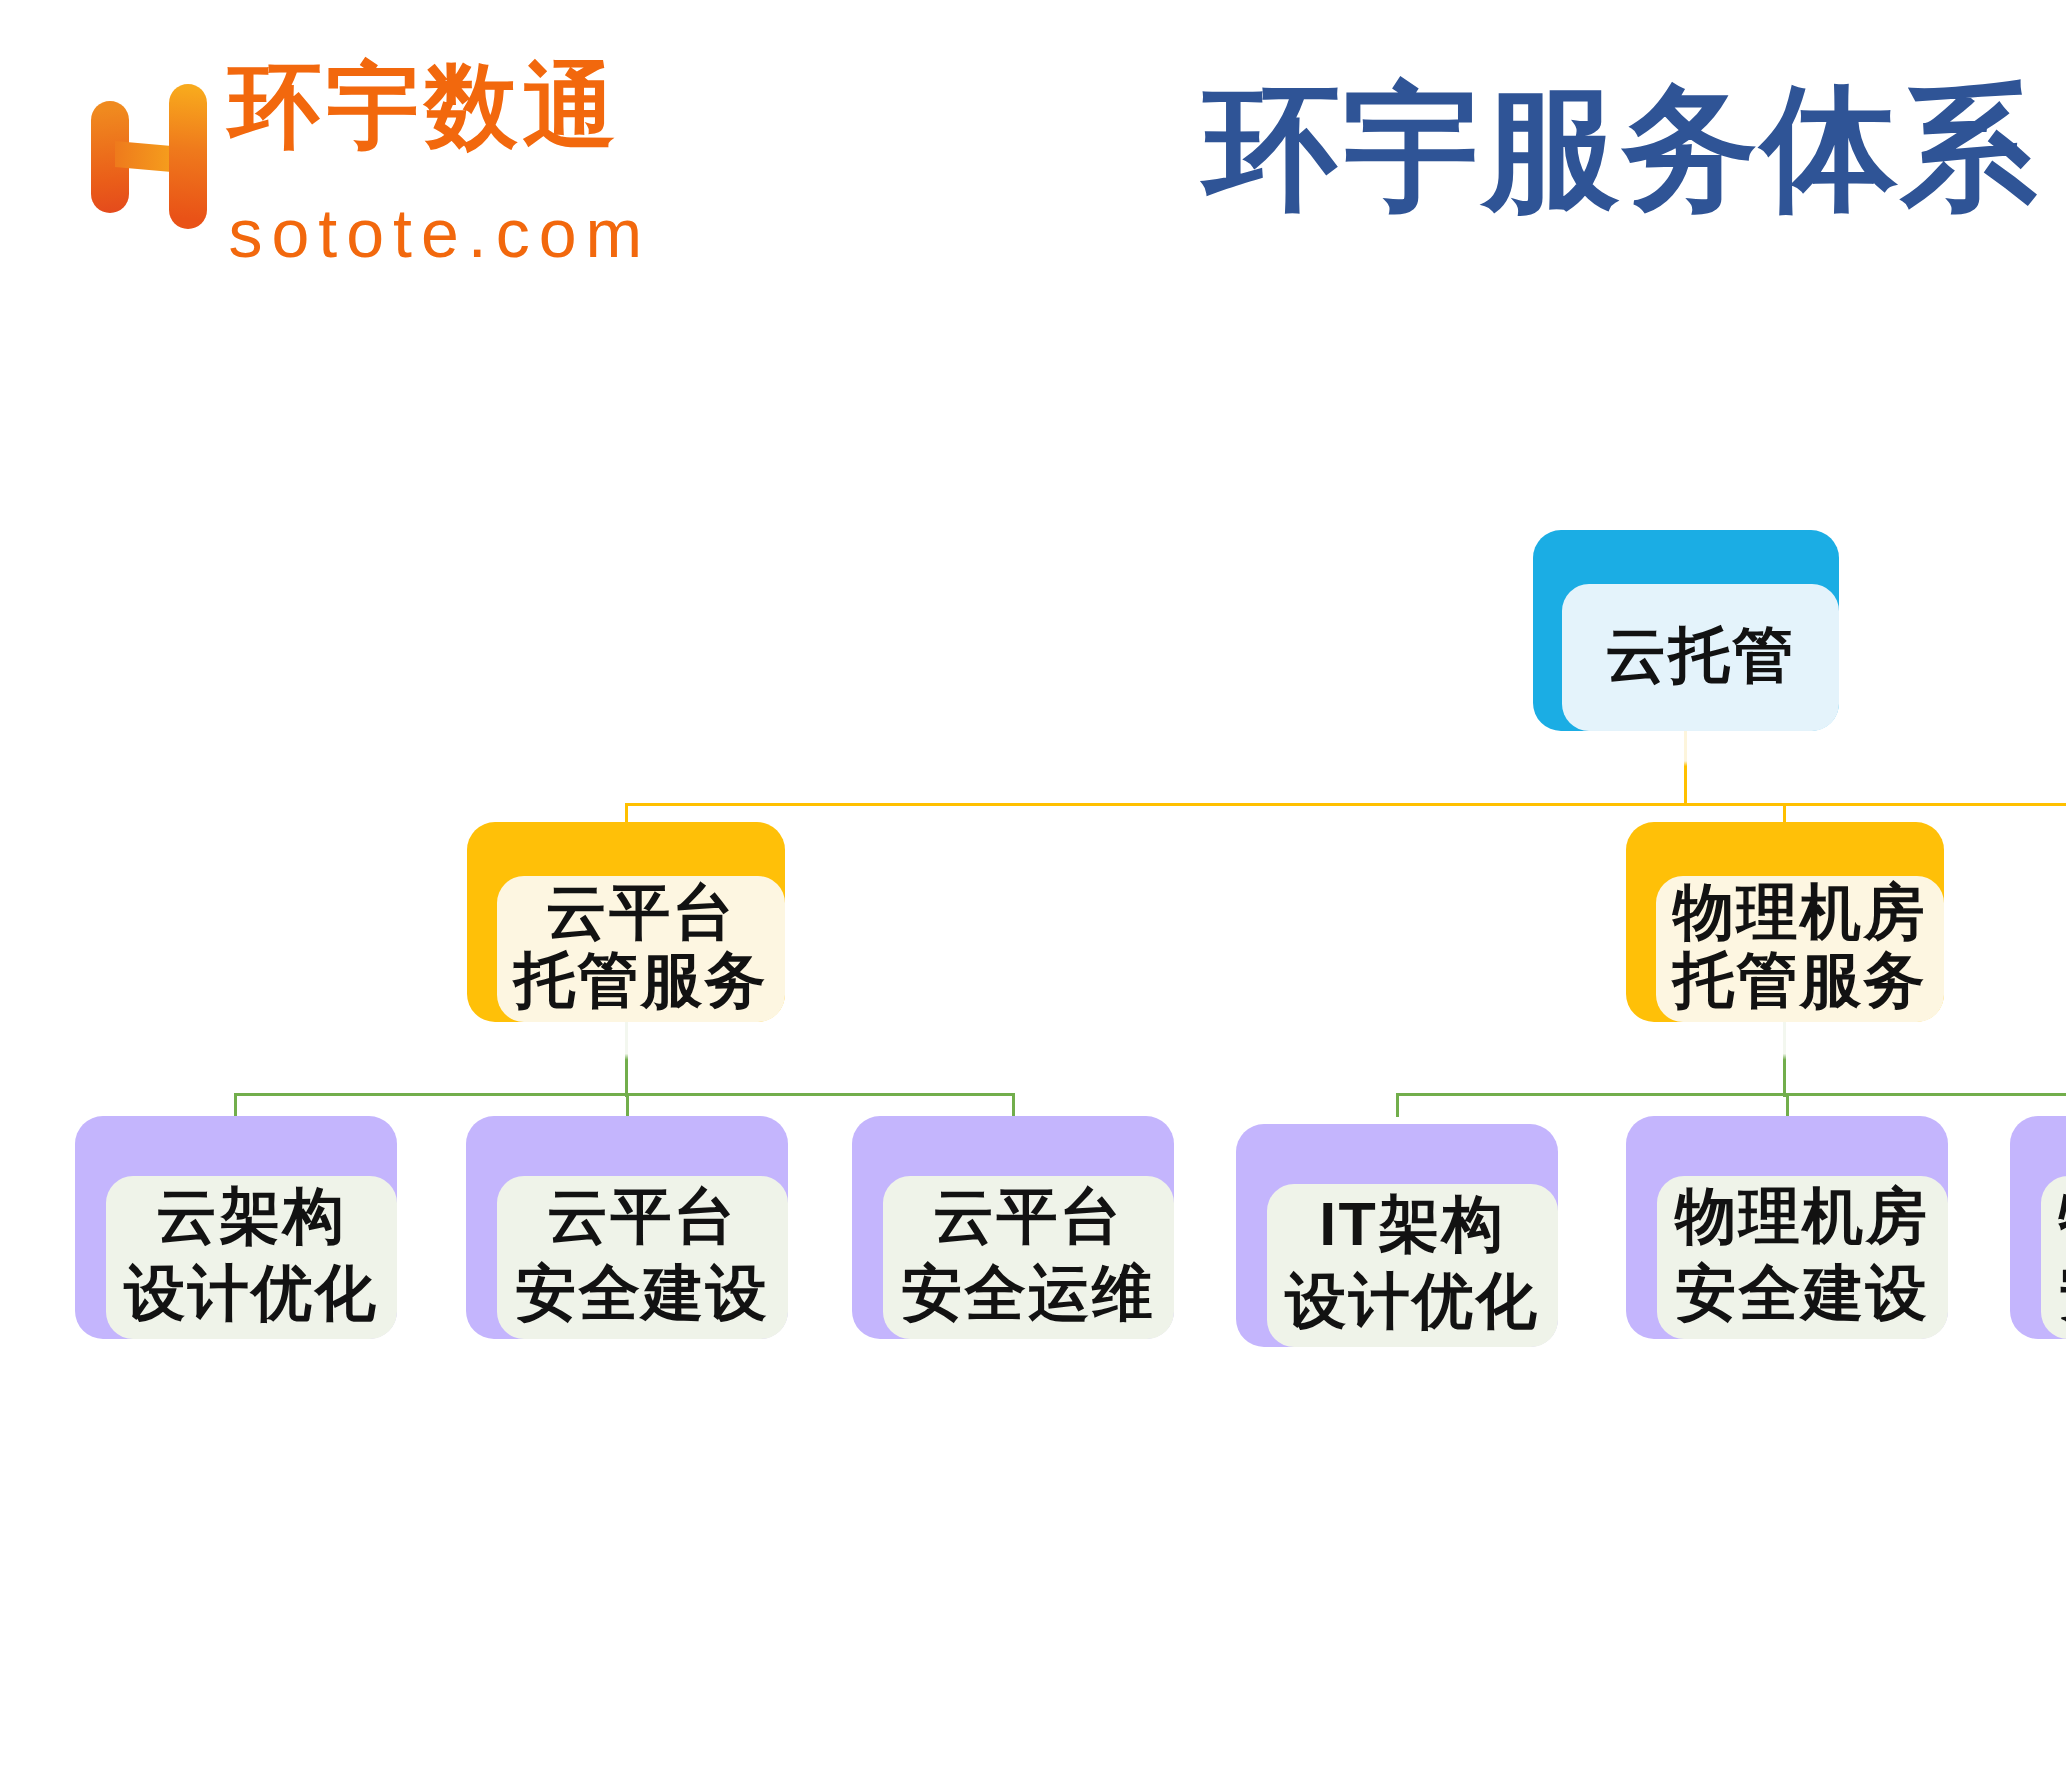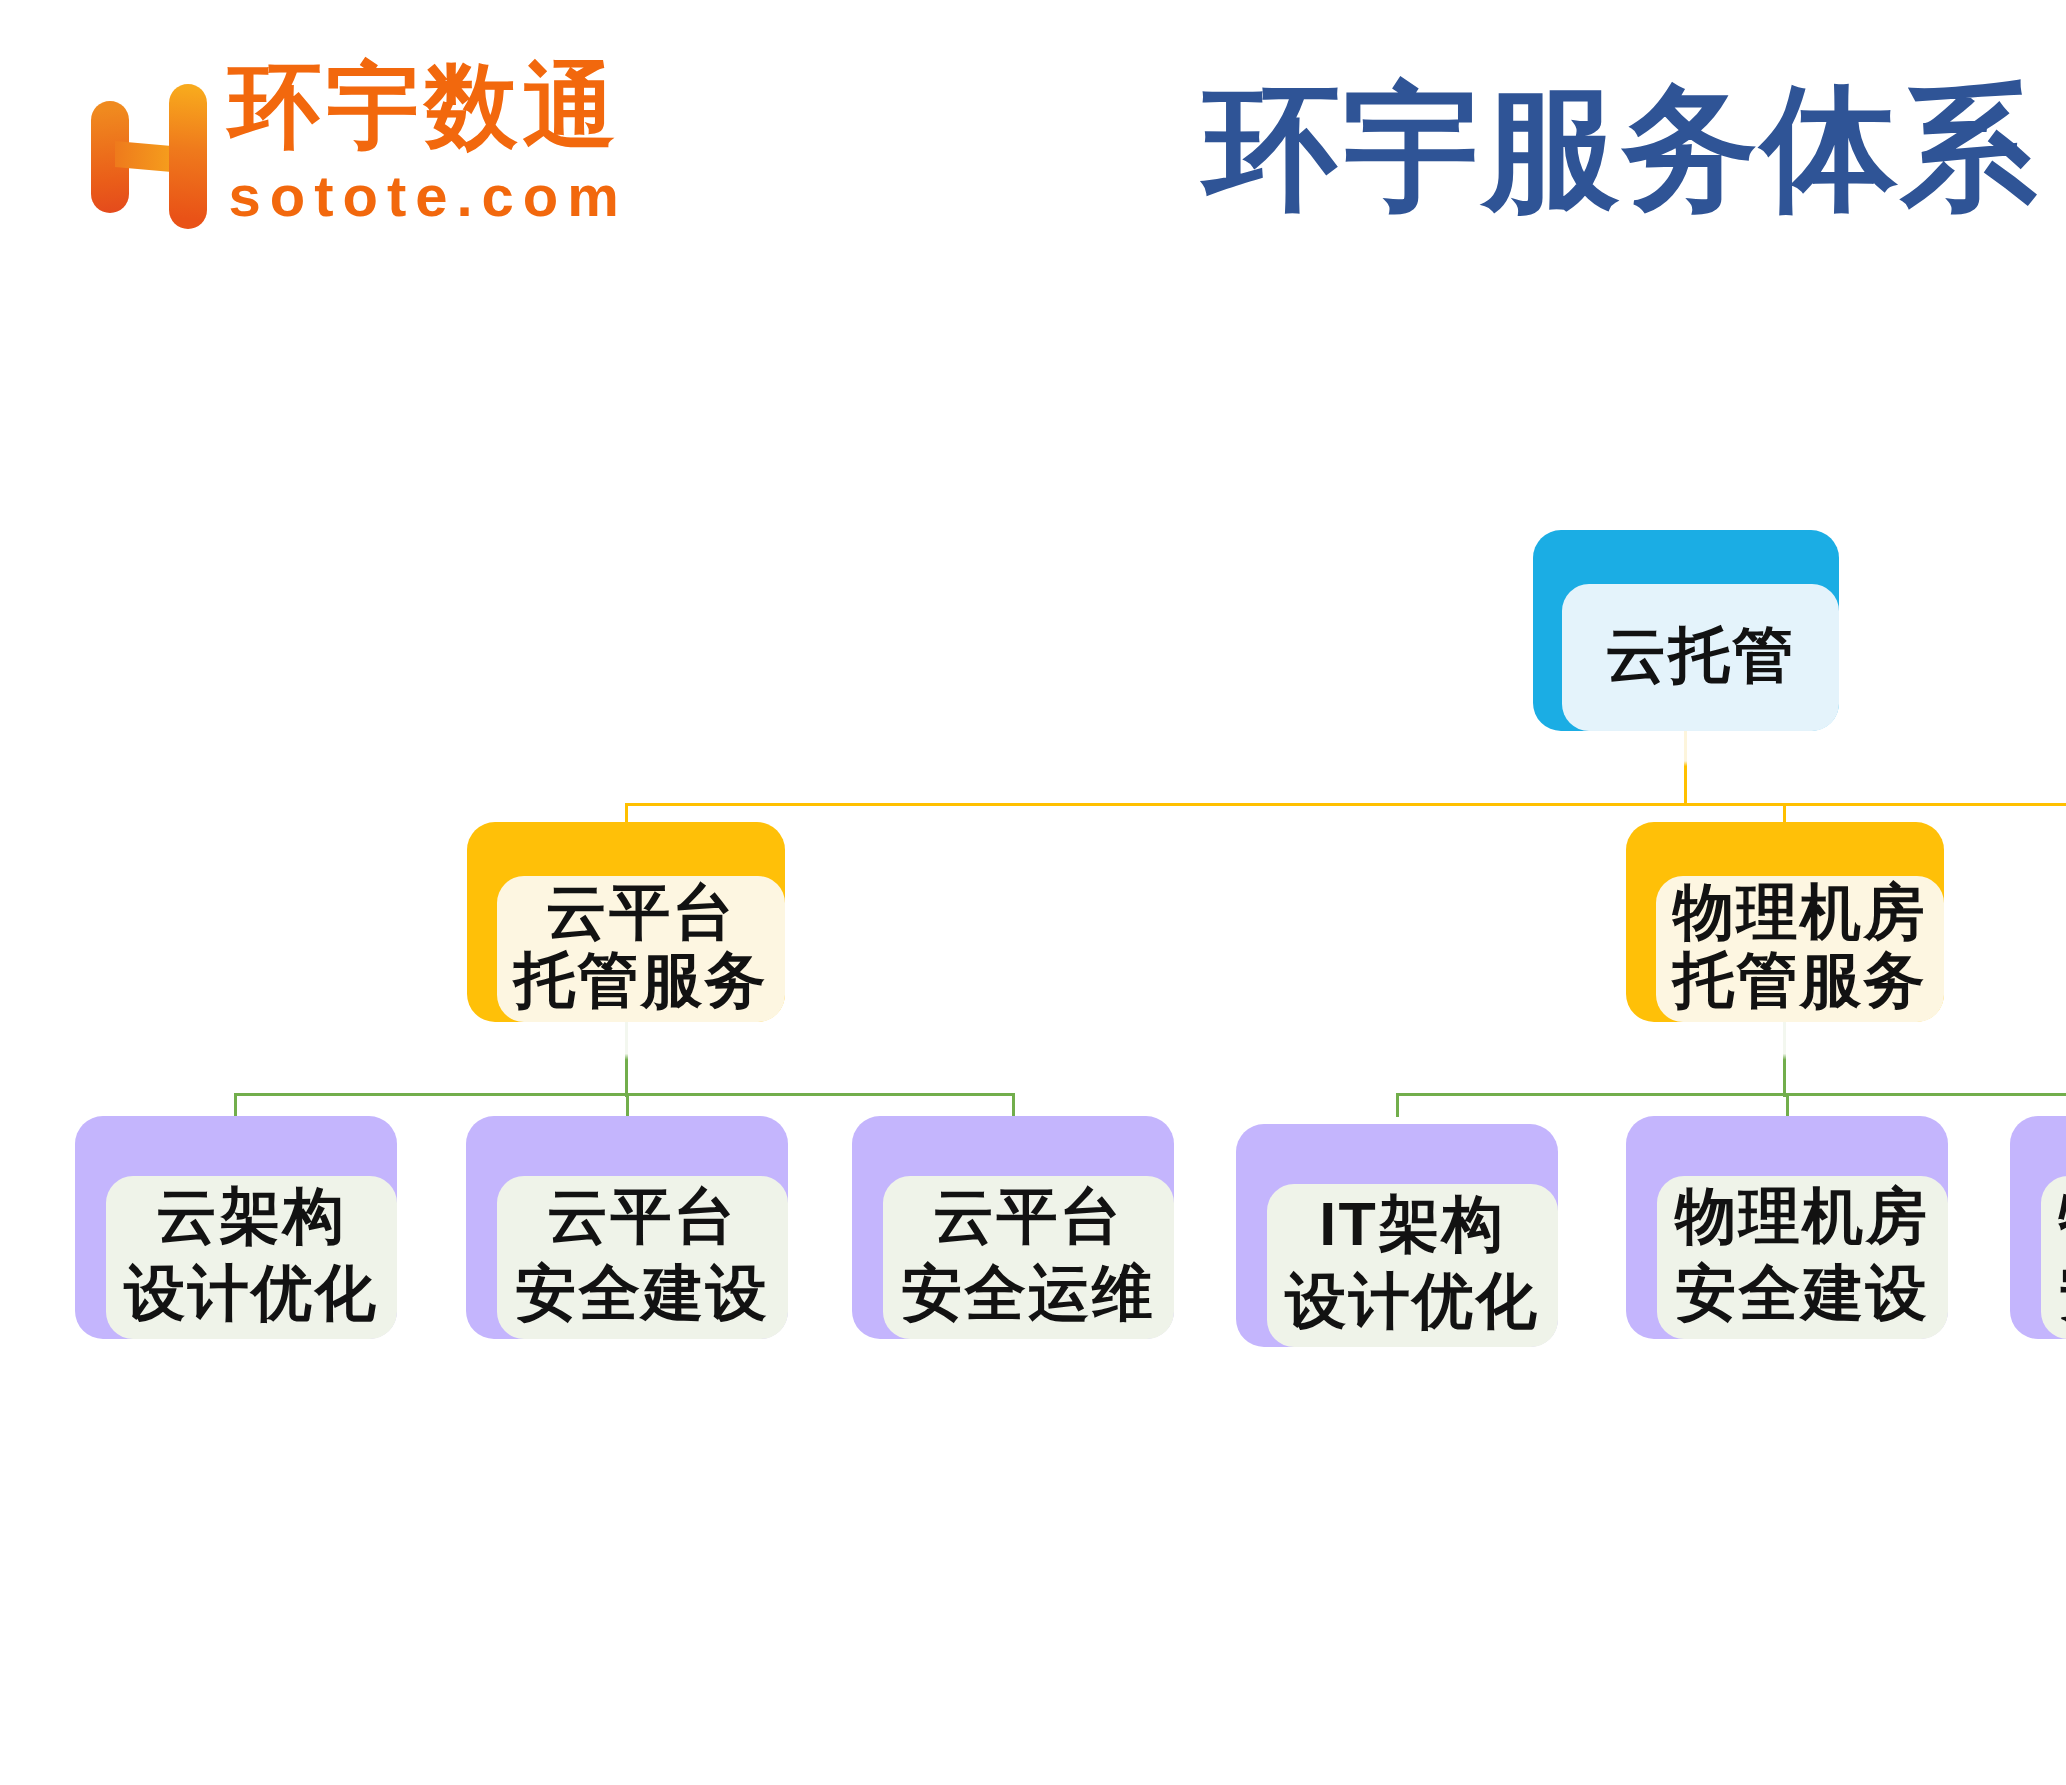--- a/index.html
+++ b/index.html
@@ -9,23 +9,23 @@
 
   
   .logo{position:absolute;left:91px;top:58px;display:flex;align-items:flex-start;}
   .logo-icon{position:relative;width:116px;height:145px;margin-top:26px;flex:0 0 auto;}
   .logo-bar-right{position:absolute;right:0;top:0;width:38px;height:100%;border-radius:19px;
       background:linear-gradient(185deg,#F8A91D 4%,#EF7A1C 45%,#E95217 92%);}
   .logo-bar-left{position:absolute;left:0;top:17.4px;width:38px;height:112px;border-radius:19px;
       background:linear-gradient(175deg,#F08A1F 8%,#EA5E19 70%,#E44A1C 100%);}
   .logo-bar-mid{position:absolute;left:24px;top:60px;width:68px;height:26.4px;
       background:linear-gradient(90deg,#EE7A1C,#F7A51D);transform:skewY(5deg);}
-  .logo-text{margin-left:21.5px;display:flex;flex-direction:column;}
+  .logo-text{margin-left:21.5px;display:flex;flex-direction:column;gap:32px;}
   .logo-brand{font-size:93px;font-weight:700;color:#F2680D;letter-spacing:5px;line-height:1.05;white-space:nowrap;}
-  .logo-domain{font-size:58px;font-weight:700;color:#F2680D;letter-spacing:9px;margin-top:6.6px;white-space:nowrap;}
+  .logo-domain{font-size:68px;font-weight:400;color:#F2680D;letter-spacing:9px;margin-top:6.6px;white-space:nowrap;}
 
   
   .page-title{position:absolute;left:0;right:0;top:58px;padding-left:70px;text-align:center;
       font-family:"Liberation Serif","DejaVu Serif",serif;
       font-size:136px;font-weight:700;color:#2F5496;letter-spacing:3.3px;white-space:nowrap;}
 
   
   .node{position:absolute;border-radius:28px;}
   .node.blue{background:#1BADE4;}
   .node.yellow{background:#FFC008;}

